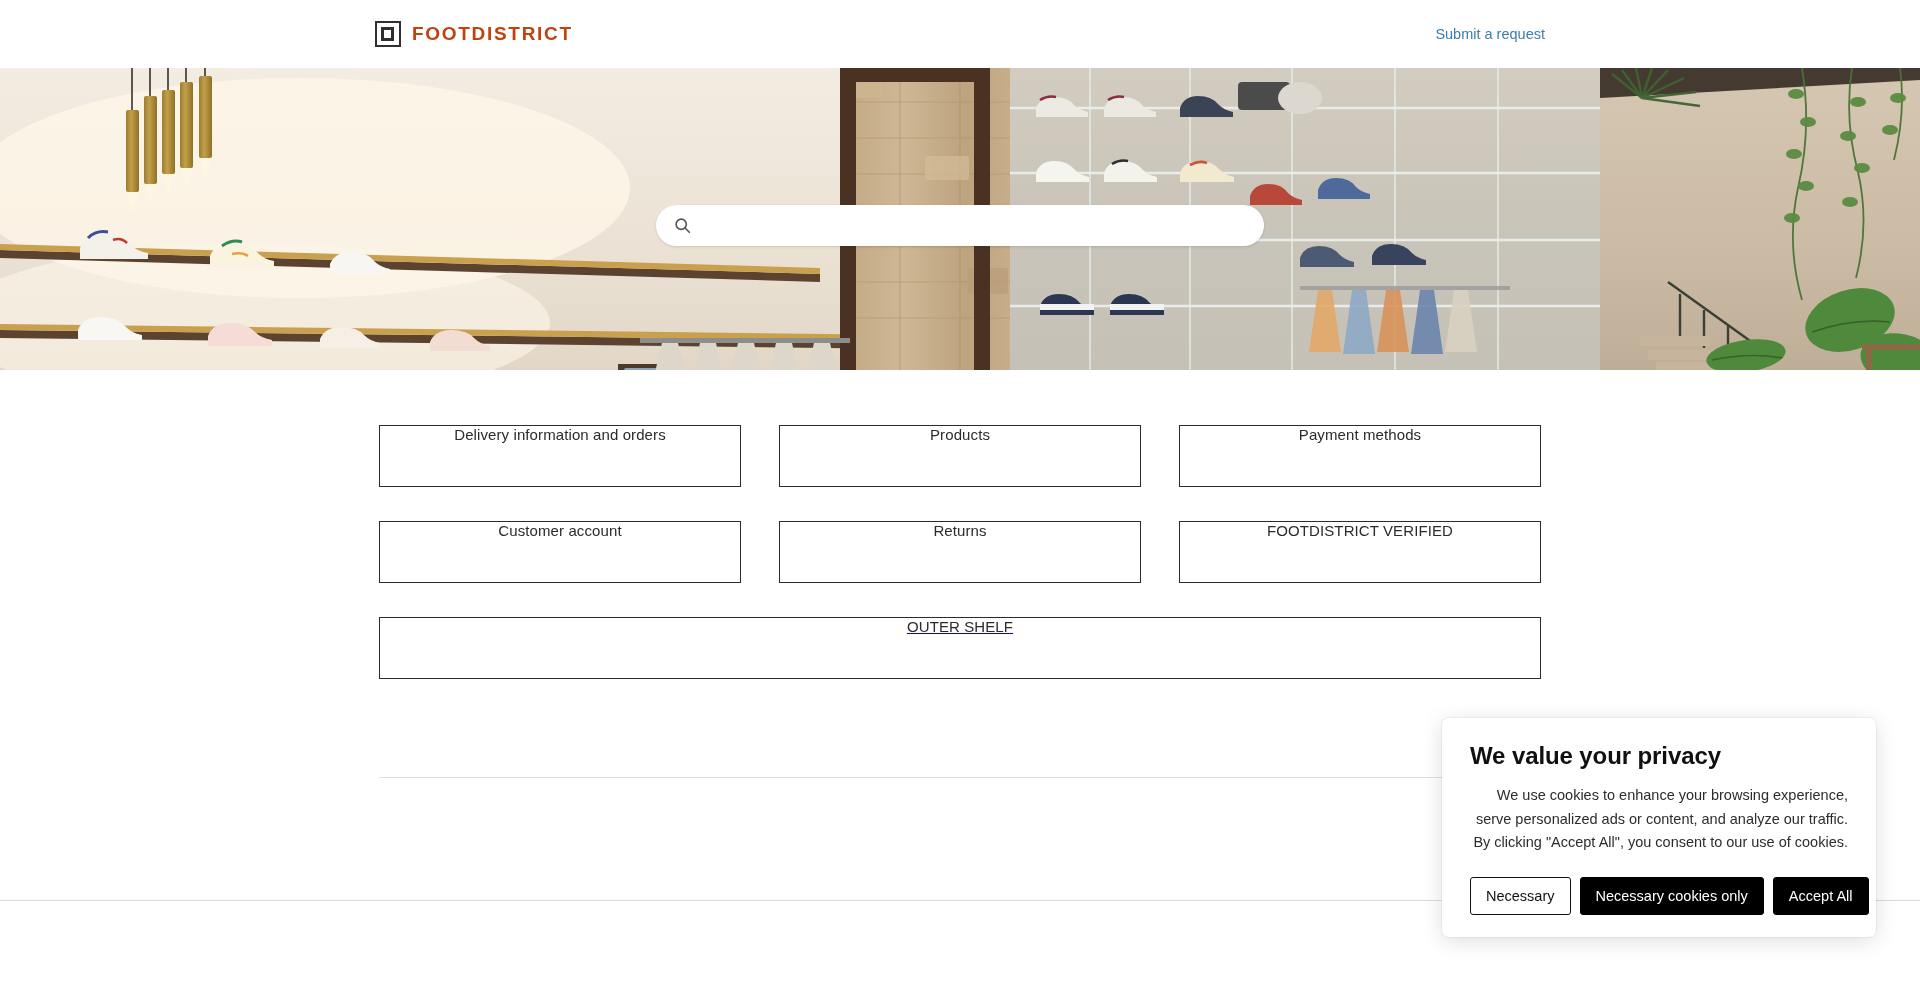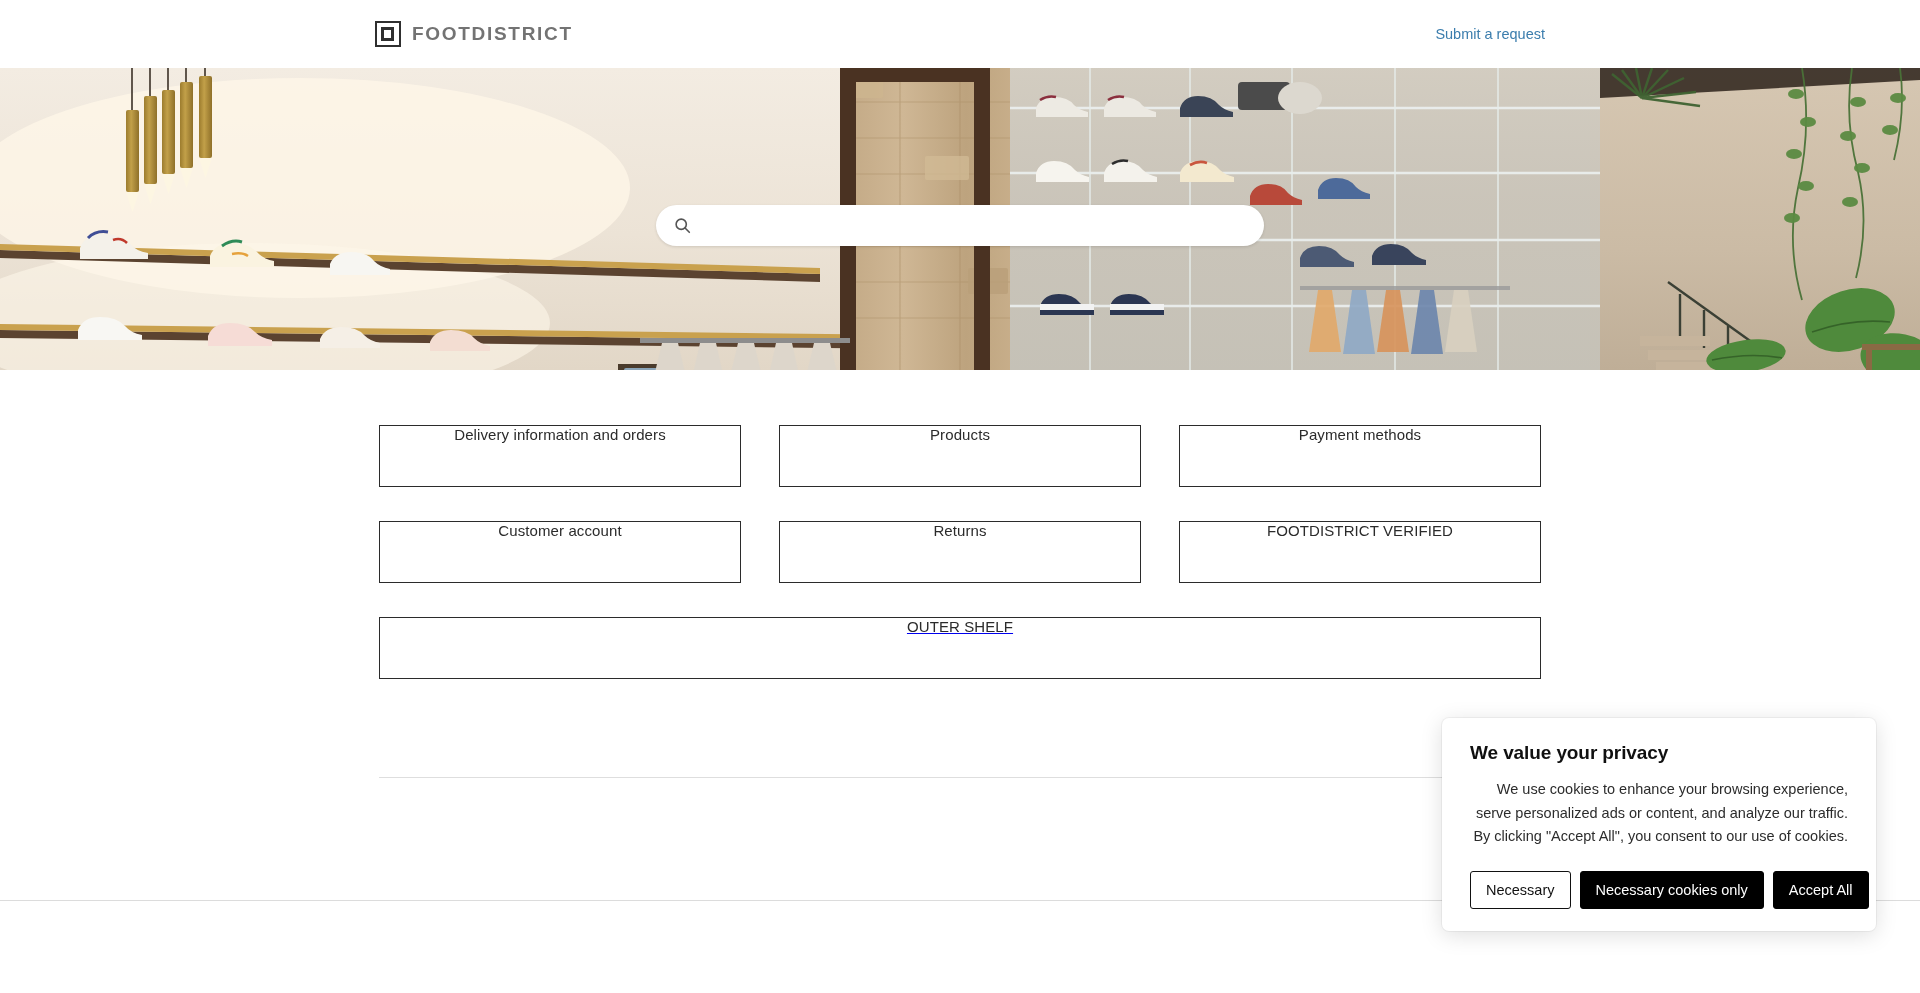--- a/index.html
+++ b/index.html
@@ -69,21 +69,21 @@
     width: 10px;
     height: 8px;
     border: 3.2px solid #2f2f2f;
     border-left: none;
   }
 
   .brand-word {
     font-size: 19px;
     font-weight: 700;
     letter-spacing: 1.7px;
-    color: #737373;
+    color: #c2410c;
     white-space: nowrap;
   }
 
   .header-link {
     position: absolute;
     right: 375px;
     top: 50%;
     transform: translateY(-50%);
     font-size: 14.5px;
     color: #3b7dad;
@@ -218,21 +218,21 @@
     top: 718px;
     width: 434px;
     background: #ffffff;
     border-radius: 7px;
     box-shadow: 0 4px 22px rgba(0,0,0,0.13), 0 0 0 1px rgba(0,0,0,0.045);
     padding: 24px 28px 22px 28px;
     z-index: 50;
   }
 
   .cookie-title {
-    font-size: 19px;
+    font-size: 24px;
     font-weight: 700;
     color: #101010;
     margin-bottom: 14px;
     letter-spacing: -0.1px;
   }
 
   .cookie-body {
     font-size: 14.5px;
     line-height: 23.5px;
     color: #2c2c2c;

